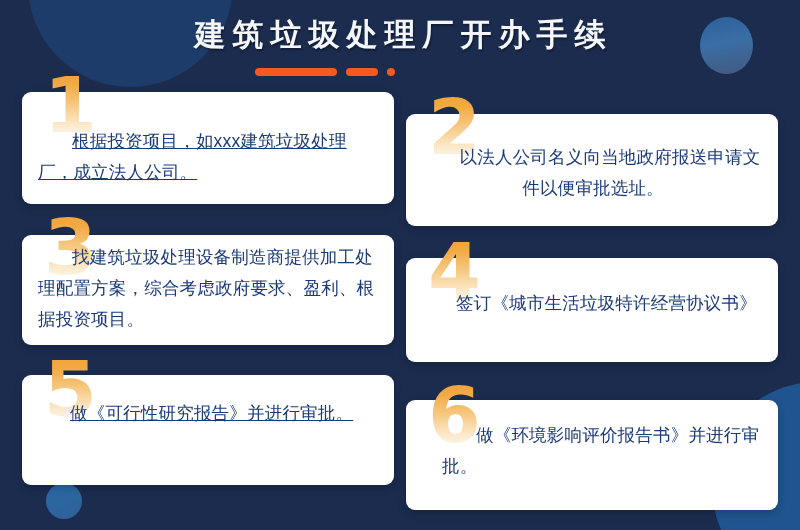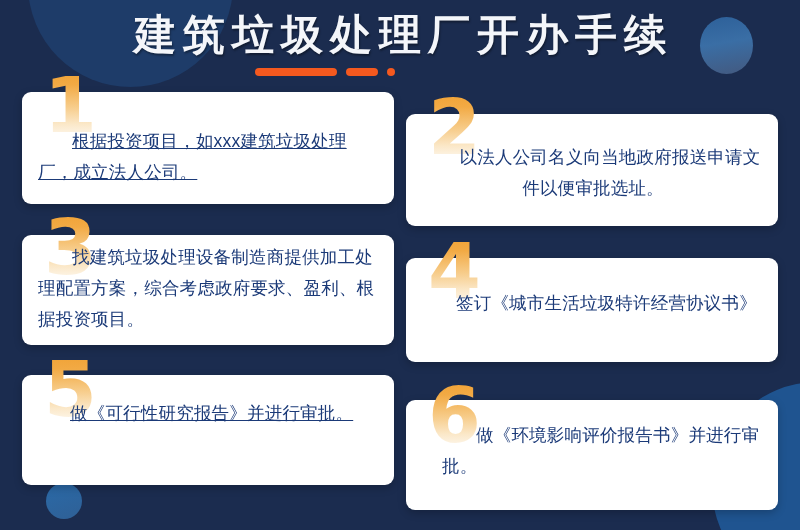--- a/index.html
+++ b/index.html
@@ -69,21 +69,21 @@
     height: 90px;
     z-index: 4;
   }
   .poster-title {
     position: absolute;
     left: 0;
     top: 13px;
     width: 800px;
     text-align: center;
     color: #f4f6fa;
-    font-size: 42px;
+    font-size: 31px;
     font-weight: bold;
     letter-spacing: 7px;
     text-indent: 7px;
     line-height: 44px;
     text-shadow: 1px 2px 2px rgba(0,0,0,0.35);
     white-space: nowrap;
   }
   .title-rule {
     position: absolute;
     top: 68px;

